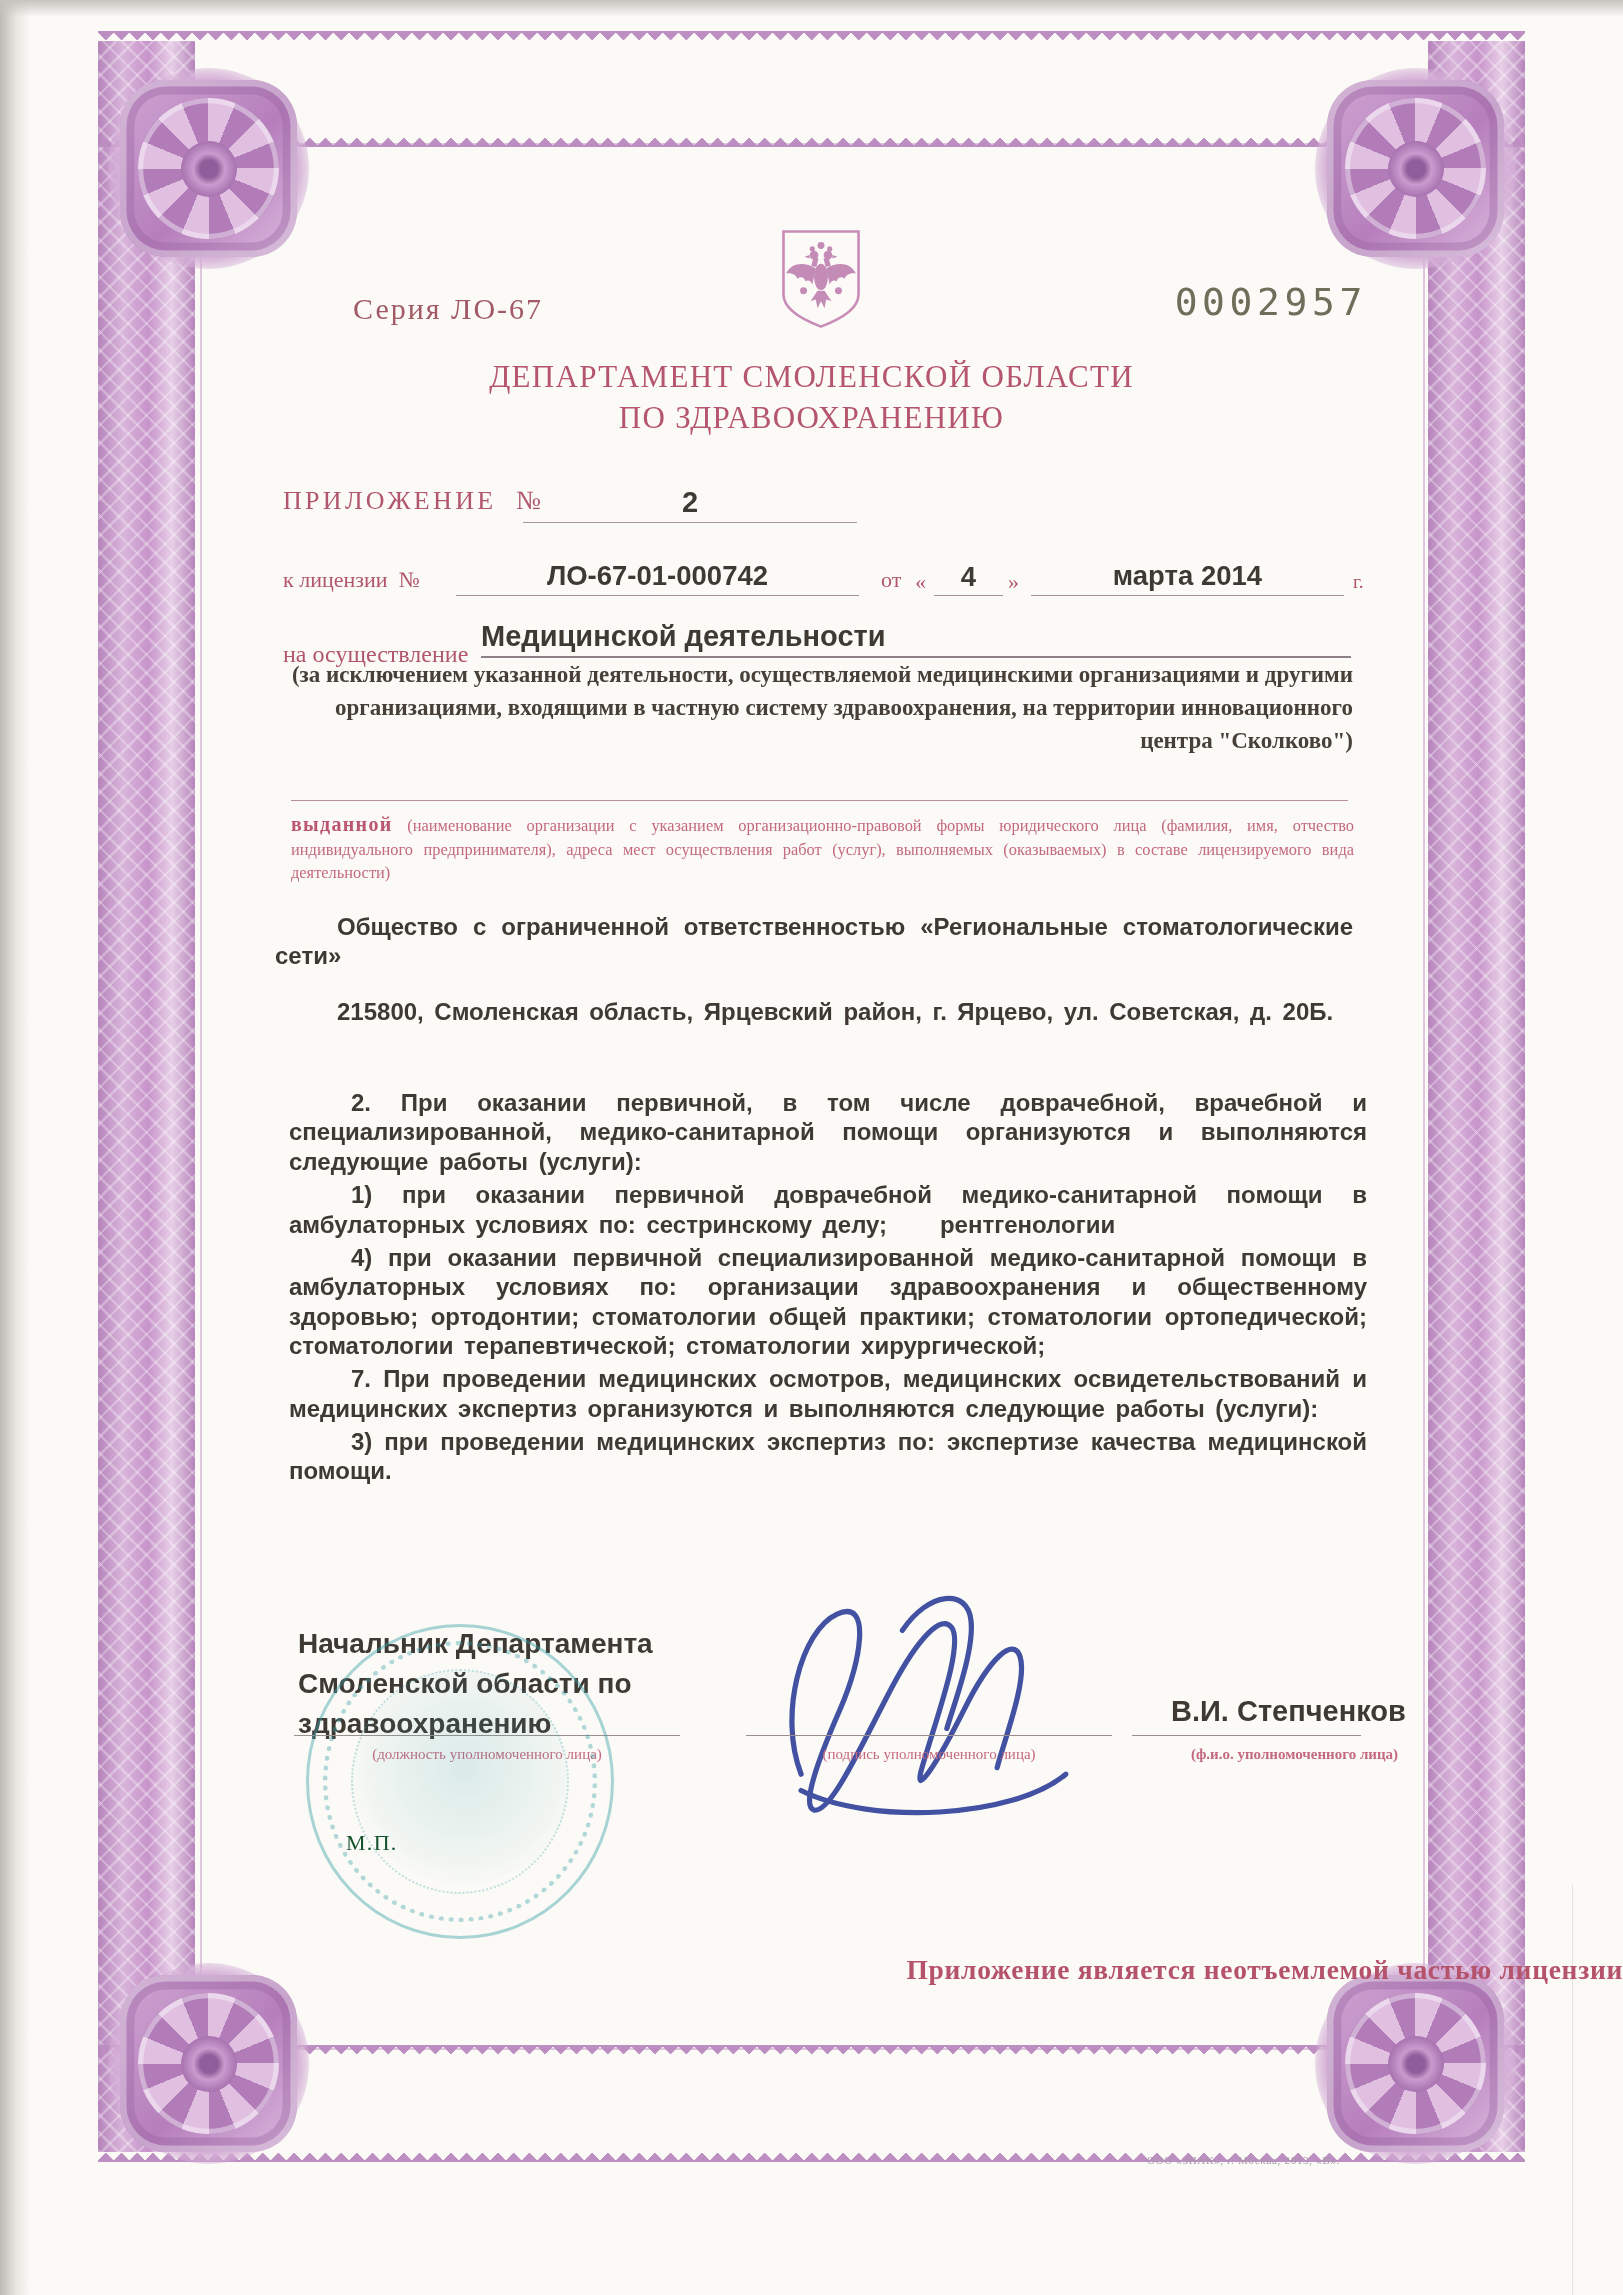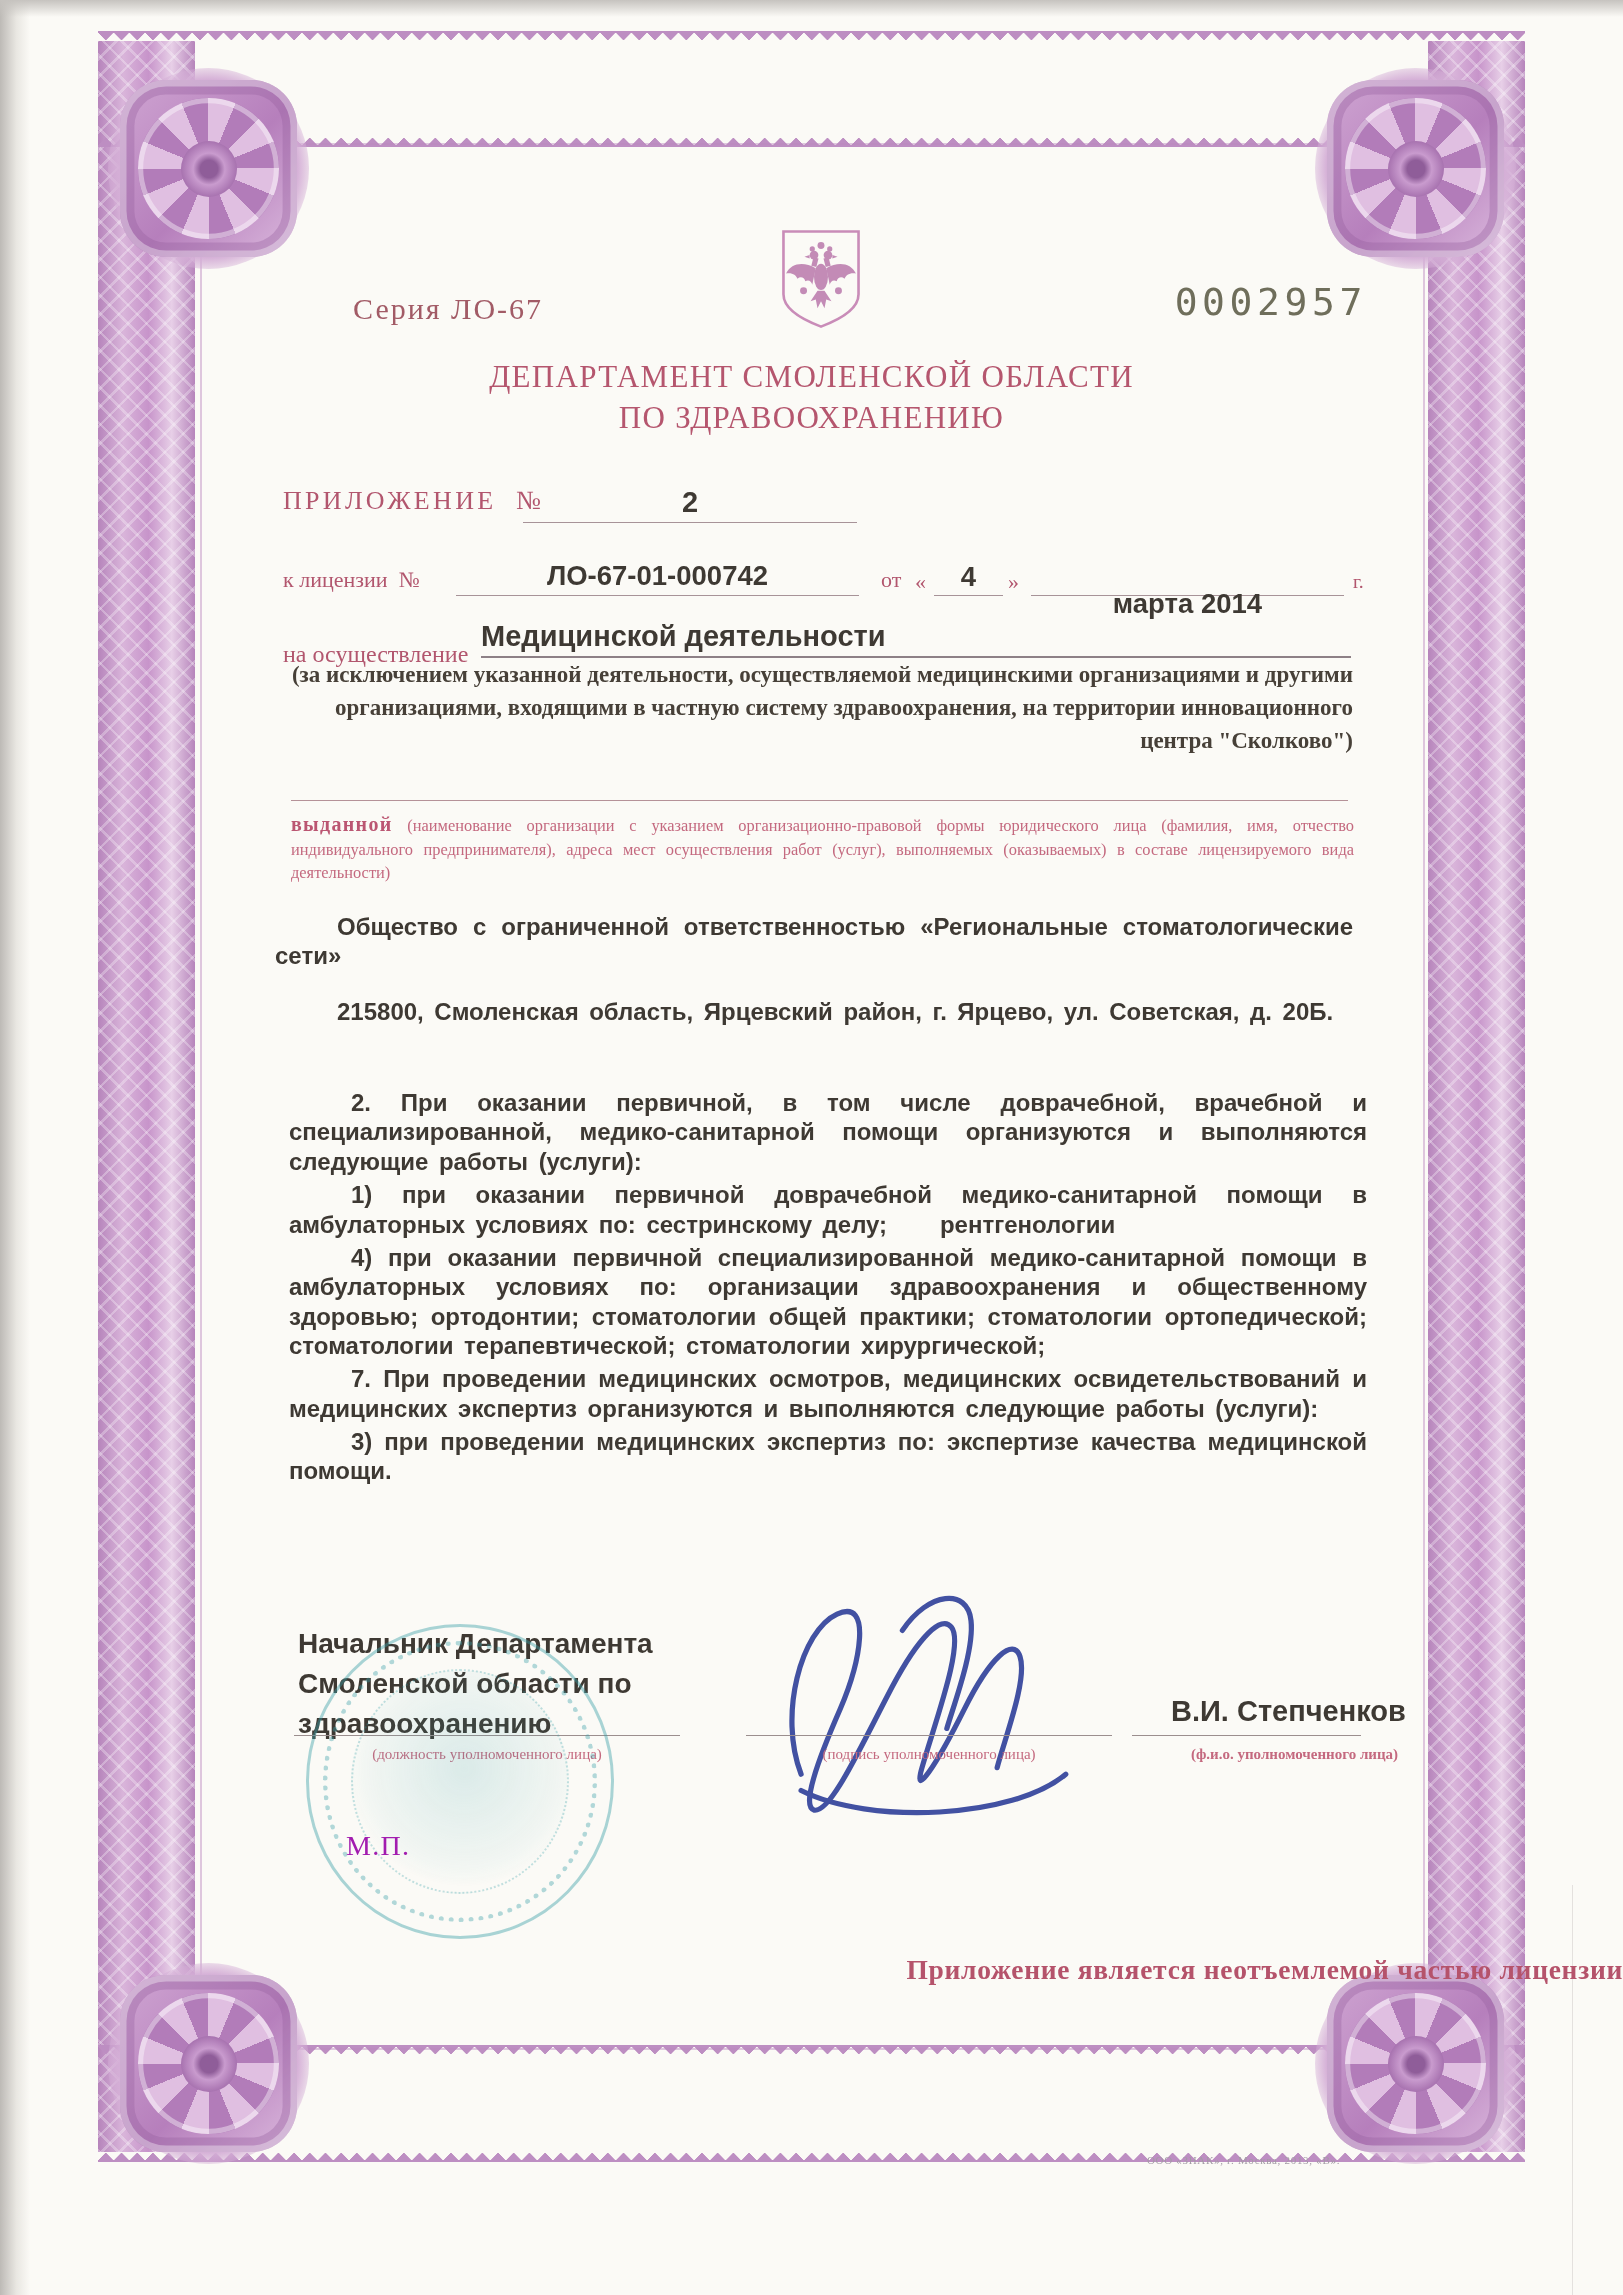--- a/index.html
+++ b/index.html
@@ -73,21 +73,21 @@
 
   .lic-label{left:283px;top:567px;font-size:22px;color:#b2566e;}
   .lic-line{position:absolute;left:456px;top:595px;width:403px;height:1.3px;background:#a79398;}
   .lic-number{left:456px;top:560px;width:403px;text-align:center;font-size:27.5px;}
   .lic-from{left:881px;top:567px;font-size:22px;color:#b2566e;}
   .lic-qo{left:915px;top:569px;font-size:22px;color:#b2566e;}
   .day-line{position:absolute;left:934px;top:595px;width:69px;height:1.3px;background:#a79398;}
   .lic-day{left:934px;top:561px;width:69px;text-align:center;font-size:27.5px;}
   .lic-qc{left:1008px;top:569px;font-size:22px;color:#b2566e;}
   .my-line{position:absolute;left:1031px;top:595px;width:313px;height:1.3px;background:#a79398;}
-  .lic-monthyear{left:1031px;top:588px;width:313px;text-align:center;font-size:27.5px;}
+  .lic-monthyear{left:1031px;top:560px;width:313px;text-align:center;font-size:27.5px;}
   .lic-year{left:1353px;top:571px;font-size:19.6px;color:#b2566e;}
 
   .act-label{left:283px;top:641px;font-size:24px;color:#b2566e;}
   .act-line{position:absolute;left:481px;top:656px;width:870px;height:2px;background:#8d8086;}
   .act-value{left:481px;top:620px;width:870px;font-size:29px;}
   .act-note{position:absolute;left:275px;top:658px;width:1078px;text-align:right;
     font-family:Liberation Serif, serif;font-weight:bold;color:#474038;
     font-size:23px;line-height:33px;}
 
   .issued-rule{position:absolute;left:291px;top:800px;width:1057px;height:1.3px;background:#b59298;}
@@ -116,21 +116,21 @@
   .sig-cap.c2{left:746px;width:366px;}
   .sig-cap.c3{left:1180px;width:229px;font-weight:bold;}
 
   .stamp{position:absolute;left:306px;top:1624px;width:302px;height:309px;border-radius:50%;
     border:3.9px solid rgba(58,160,168,.50);opacity:.85;}
   .stamp::before{content:"";position:absolute;inset:14.4px;border-radius:50%;
     border:5.2px dotted rgba(58,160,168,.45);}
   .stamp::after{content:"";position:absolute;inset:42px;border-radius:50%;
     border:2px dotted rgba(58,160,168,.35);
     background:radial-gradient(circle at 52% 44%, rgba(58,160,168,.20), rgba(58,160,168,.06) 58%, rgba(58,160,168,0) 72%);}
-  .mp{left:346px;top:1830px;font-size:28px;letter-spacing:1.3px;color:#a21caf;}
+  .mp{left:346px;top:1830px;font-size:22px;letter-spacing:1.3px;color:#14532d;}
 
   .signature-svg{position:absolute;left:739px;top:1552px;width:366px;height:281px;}
   .emblem-svg{position:absolute;left:777px;top:228px;width:88px;height:103px;}
 
   .footer-note{position:absolute;left:0;top:1954px;width:1623px;text-align:right;
     font-size:27.5px;font-weight:bold;letter-spacing:0.7px;color:#b5536b;}
   .imprint{left:1080px;top:2154px;width:327px;text-align:center;font-size:11px;color:#a39aa5;letter-spacing:0.7px;}
 </style>
 </head>
 <body>

